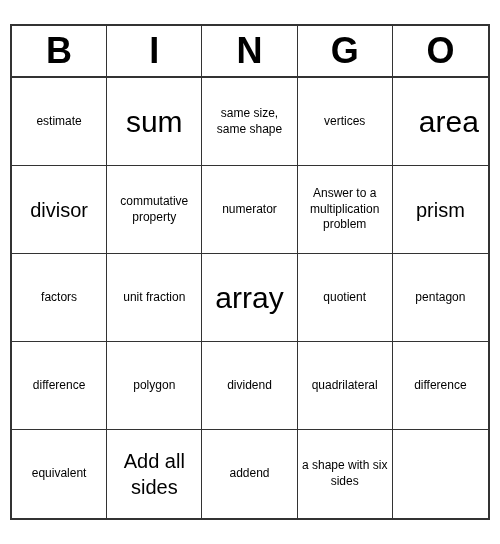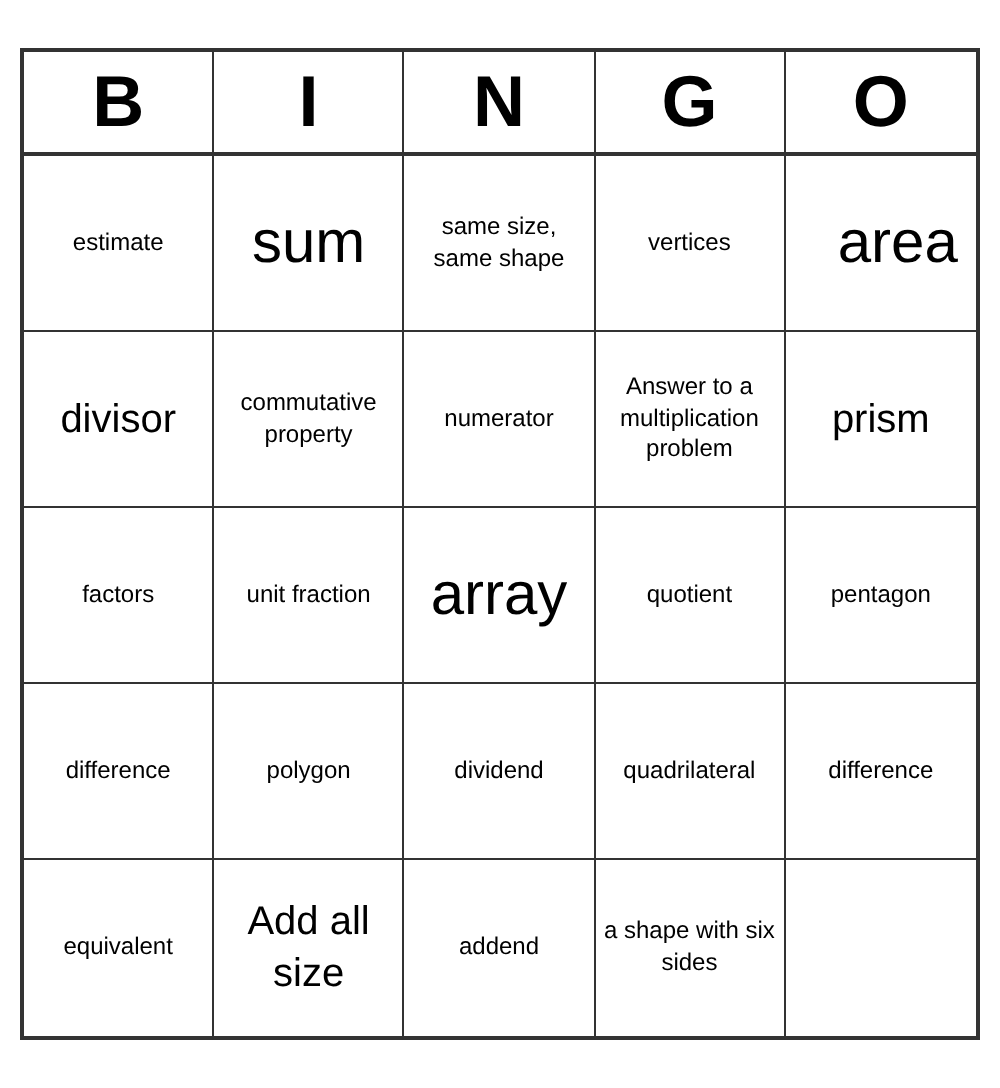--- a/index.html
+++ b/index.html
@@ -156,21 +156,21 @@
       <div class="bingo-cell">
         <span class="cell-text">quadrilateral</span>
       </div>
       <div class="bingo-cell">
         <span class="cell-text">difference</span>
       </div>
       <div class="bingo-cell">
         <span class="cell-text">equivalent</span>
       </div>
       <div class="bingo-cell">
-        <span class="cell-text medium">Add all size</span>
+        <span class="cell-text medium">Add all sides</span>
       </div>
       <div class="bingo-cell">
         <span class="cell-text">addend</span>
       </div>
       <div class="bingo-cell">
         <span class="cell-text">a shape with six sides</span>
       </div>
     </div>
 </div>
 

